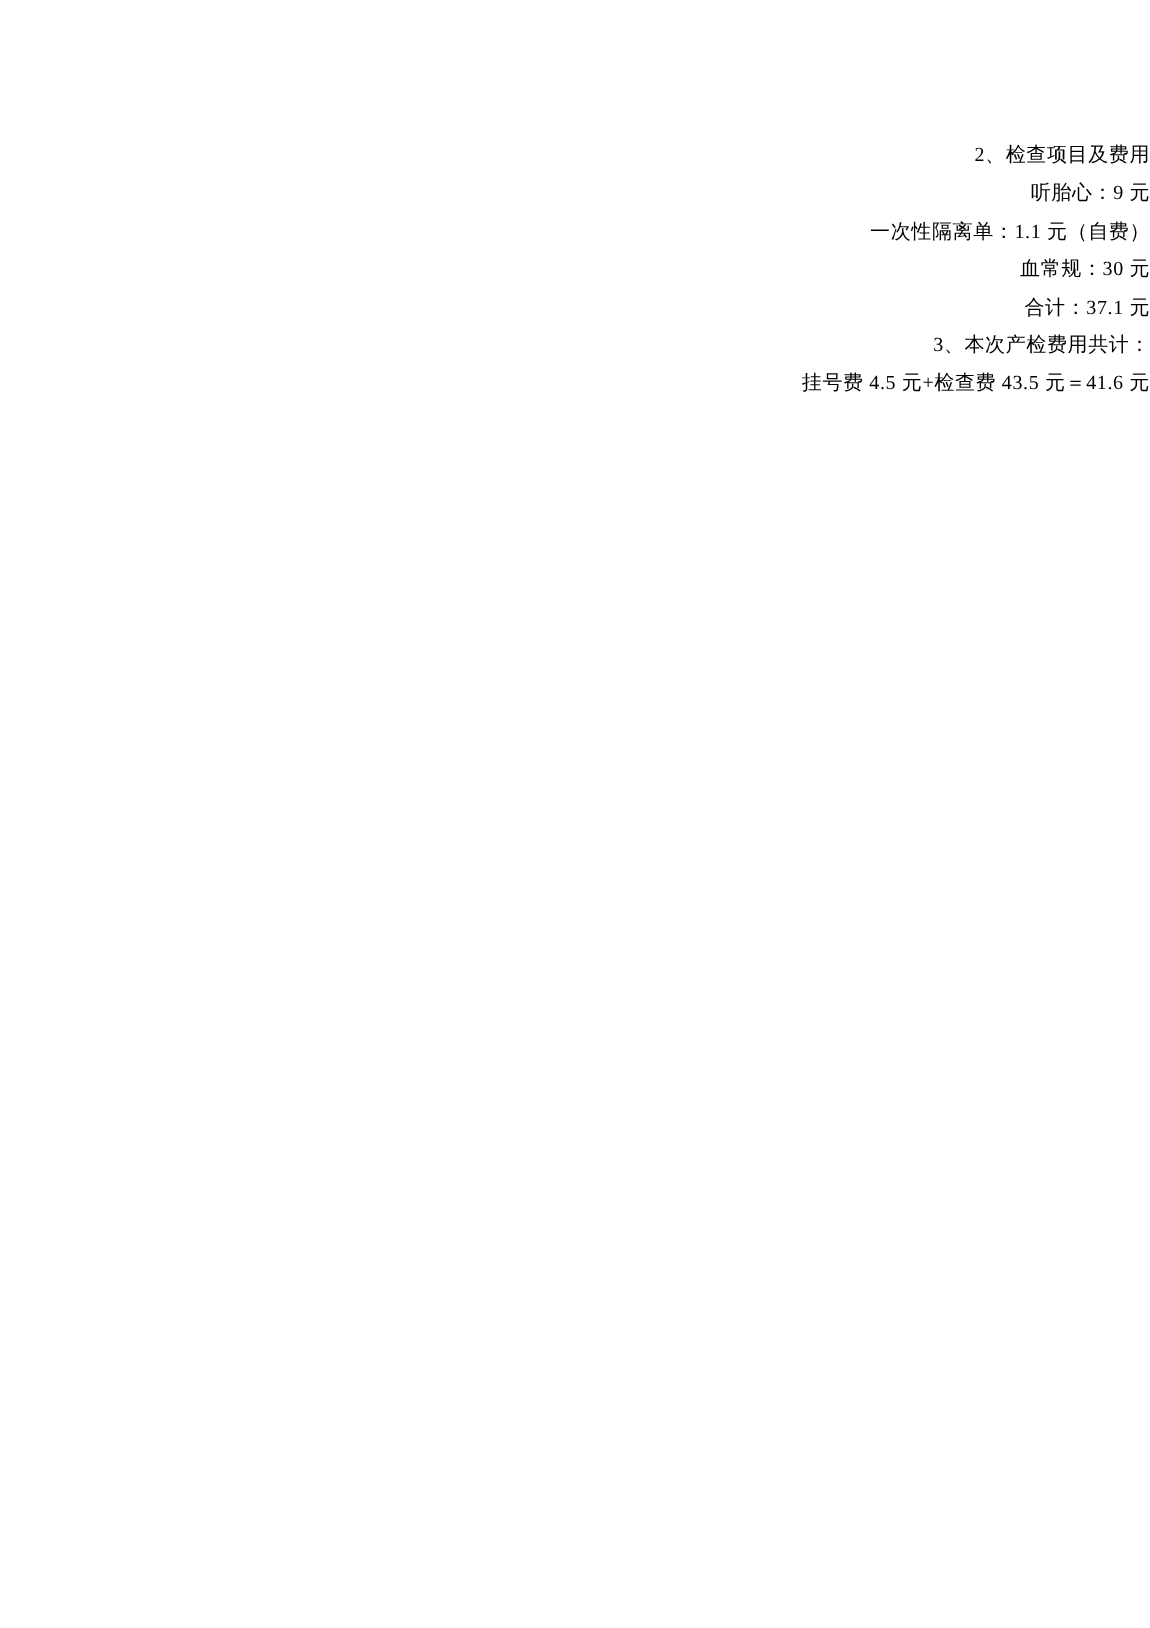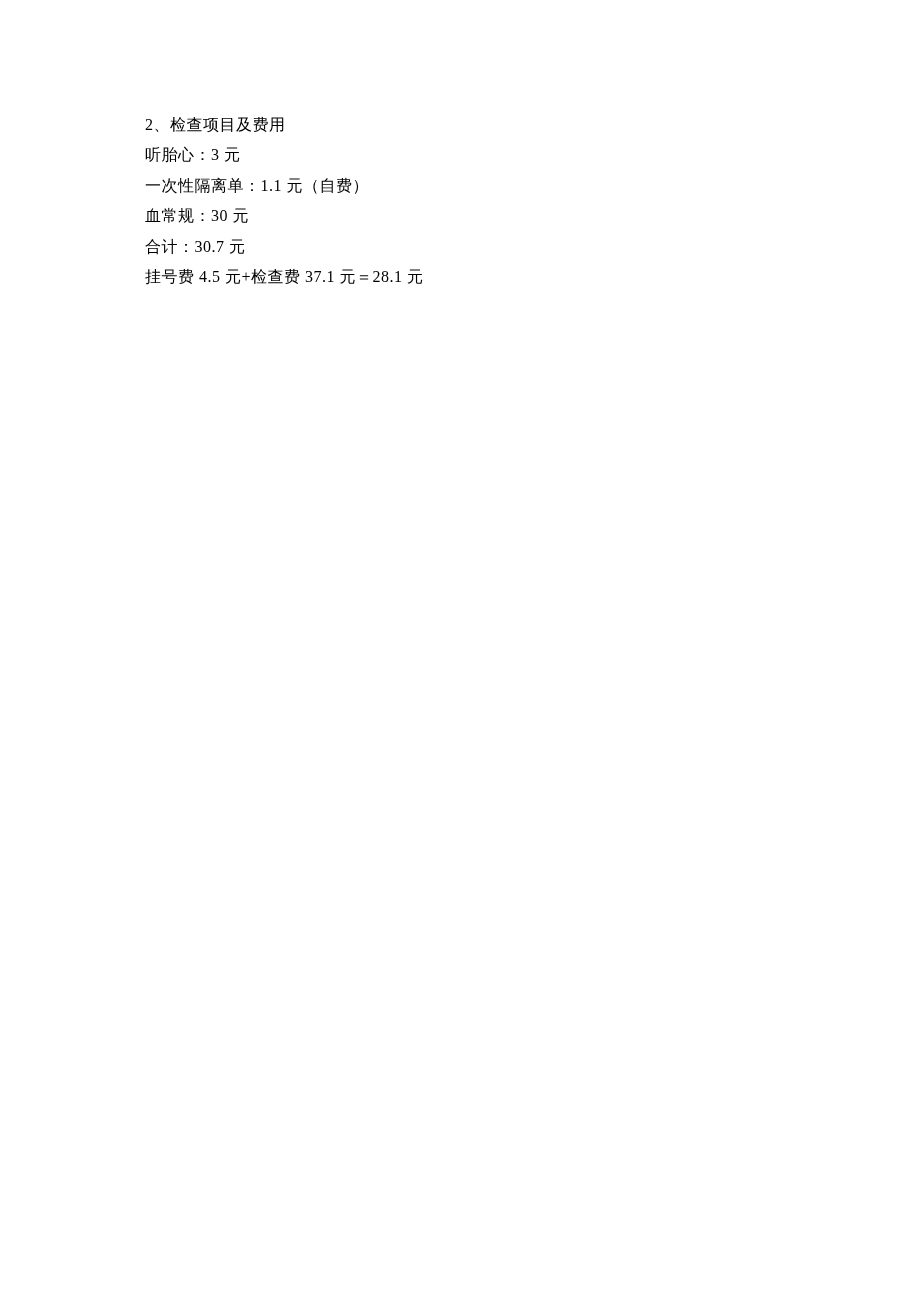--- a/index.html
+++ b/index.html
@@ -1,18 +1,19 @@
 <!DOCTYPE html>
 <html><head>
   <meta charset="utf-8">
   <style>
     * {
       margin: 0;
       padding: 0;
       box-sizing: border-box;
+      text-align: right;
     }
     body {
       width: 920px;
       height: 1302px;
       background: #ffffff;
       font-family: "SimSun", "宋体", serif;
       font-size: 16px;
       line-height: 1.9;
       color: #000000;
       padding-top: 110px;
@@ -21,18 +22,19 @@
     }
     .line {
       display: block;
     }
   </style>
 </head>
 <body>
 
 <div>
   <span class="line">2、检查项目及费用</span>
-  <span class="line">听胎心：3 元</span>
+  <span class="line">听胎心：9 元</span>
   <span class="line">一次性隔离单：1.1 元（自费）</span>
   <span class="line">血常规：30 元</span>
-  <span class="line">合计：30.7 元</span>
-  <span class="line">挂号费 4.5 元+检查费 37.1 元＝28.1 元</span>
+  <span class="line">合计：37.1 元</span>
+  <span class="line">3、本次产检费用共计：</span>
+  <span class="line">挂号费 4.5 元+检查费 43.5 元＝41.6 元</span>
 </div>
 
 </body></html>

